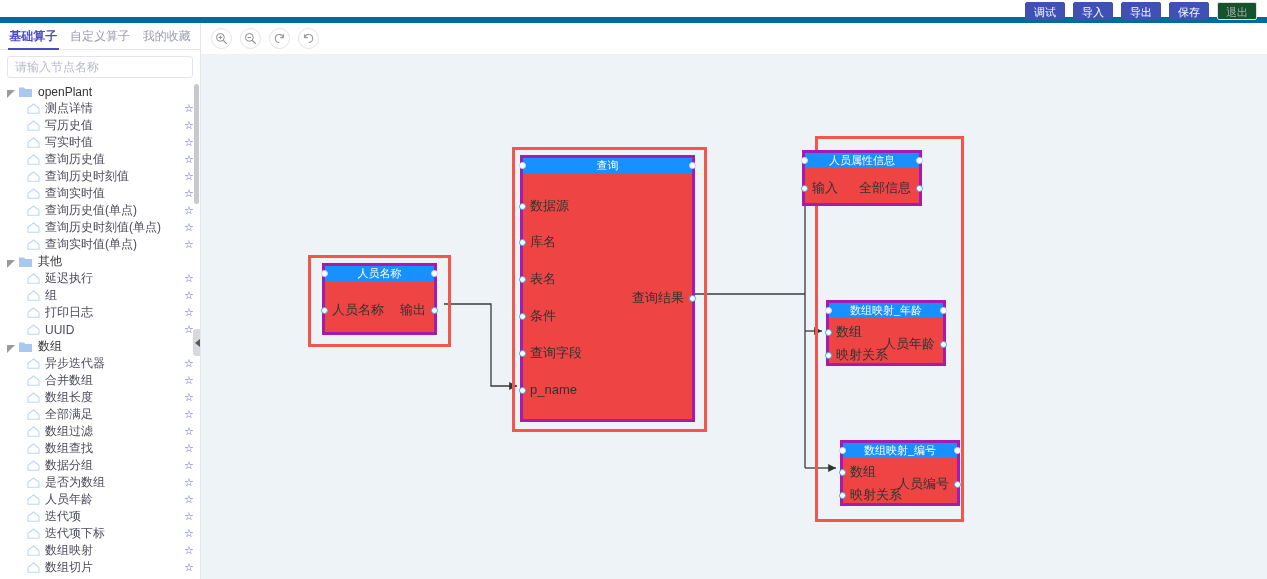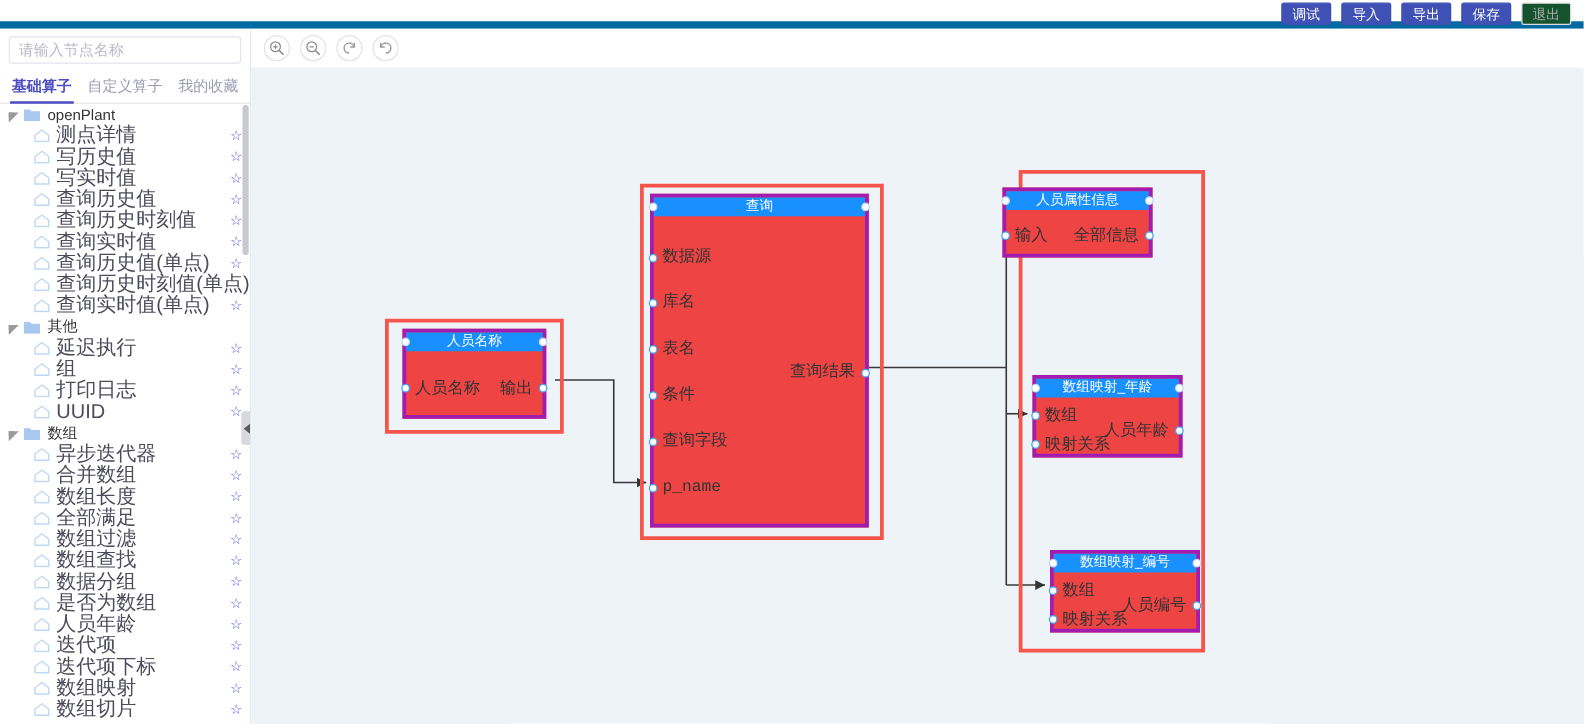--- a/index.html
+++ b/index.html
@@ -66,21 +66,21 @@
     transform:none;
   }
   .folder-ico{ width:13px; height:11px; margin-right:6px; flex:none; }
   .folder-name{ font-size:12px; color:#333; }
 
   .leaf{
     display:flex; align-items:center; height:17px; padding-left:27px;
     cursor:pointer;
   }
   .leaf-ico{ width:13px; height:11px; margin-right:5px; flex:none; }
-  .leaf-name{ font-size:16px; color:#4b4b5a; flex:1; white-space:nowrap; }
+  .leaf-name{ font-size:12px; color:#4b4b5a; flex:1; white-space:nowrap; }
   .star{ width:22px; text-align:center; color:#5b5bd6; font-size:11px; flex:none; }
 
   #tree-scrollbar{
     position:absolute; right:1px; top:1px; width:5px; height:120px;
     background:#c8c9cf; border-radius:3px;
   }
   #collapse-handle{
     position:absolute; left:193px; top:306px; width:9px; height:27px;
     background:#d8d9df; border-radius:3px 0 0 3px; cursor:pointer;
     display:flex; align-items:center; justify-content:center;
@@ -138,28 +138,28 @@
     <div class="hbtn primary">调试</div>
     <div class="hbtn primary">导入</div>
     <div class="hbtn primary">导出</div>
     <div class="hbtn primary">保存</div>
     <div class="hbtn ghost">退出</div>
   </div>
 </div>
 
 <div id="sidebar">
 
-  <div id="search-wrap">
-    <input id="search-input" type="text" placeholder="请输入节点名称" style="">
-  </div>
-
   <div id="tabs">
     <div class="tab active">基础算子</div>
     <div class="tab">自定义算子</div>
     <div class="tab">我的收藏</div>
+  </div>
+
+  <div id="search-wrap">
+    <input id="search-input" type="text" placeholder="请输入节点名称" style="">
   </div>
 
   <div id="tree">
 
     <div class="folder">
       <span class="caret"></span>
       <span class="folder-ico">
         <svg width="13" height="11" viewBox="0 0 13 11">
             <path d="M0 1.5h5l1.2 1.4H13V11H0z" fill="#a8c8f0"></path>
           </svg>
@@ -436,21 +436,21 @@
       <div class="plabel out" style="right:8px; top:23px;">输出</div>
     </div>
   </div>
 
   <div class="group-box" style="left:311px; top:93px; width:195px; height:285px;"></div>
 
   <div class="node" style="left:319px; top:101px; width:175px; height:267px;">
     <div class="node-header">查询</div>
     <div class="port hdr" style="left:-4px; top:4px;"></div>
     <div class="port hdr" style="right:-4px; top:4px;"></div>
-    <div class="node-body" style="height:250px;font-family:Liberation Mono, monospace;">
+    <div class="node-body" style="height:250px;">
       <div class="port" style="left:-4px; top:30px;"></div>
       <div class="plabel" style="left:7px; top:27px;">数据源</div>
 
       <div class="port" style="left:-4px; top:66px;"></div>
       <div class="plabel" style="left:7px; top:63px;">库名</div>
 
       <div class="port" style="left:-4px; top:103px;"></div>
       <div class="plabel" style="left:7px; top:100px;">表名</div>
 
       <div class="port" style="left:-4px; top:140px;"></div>

